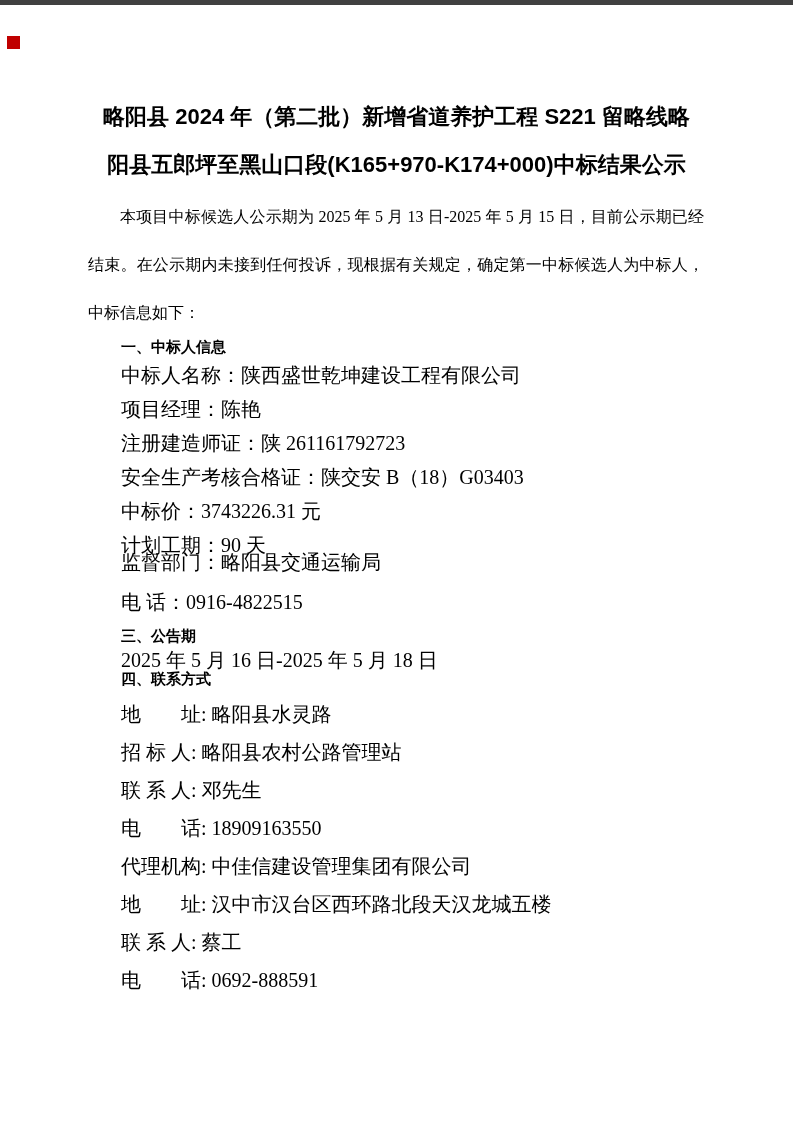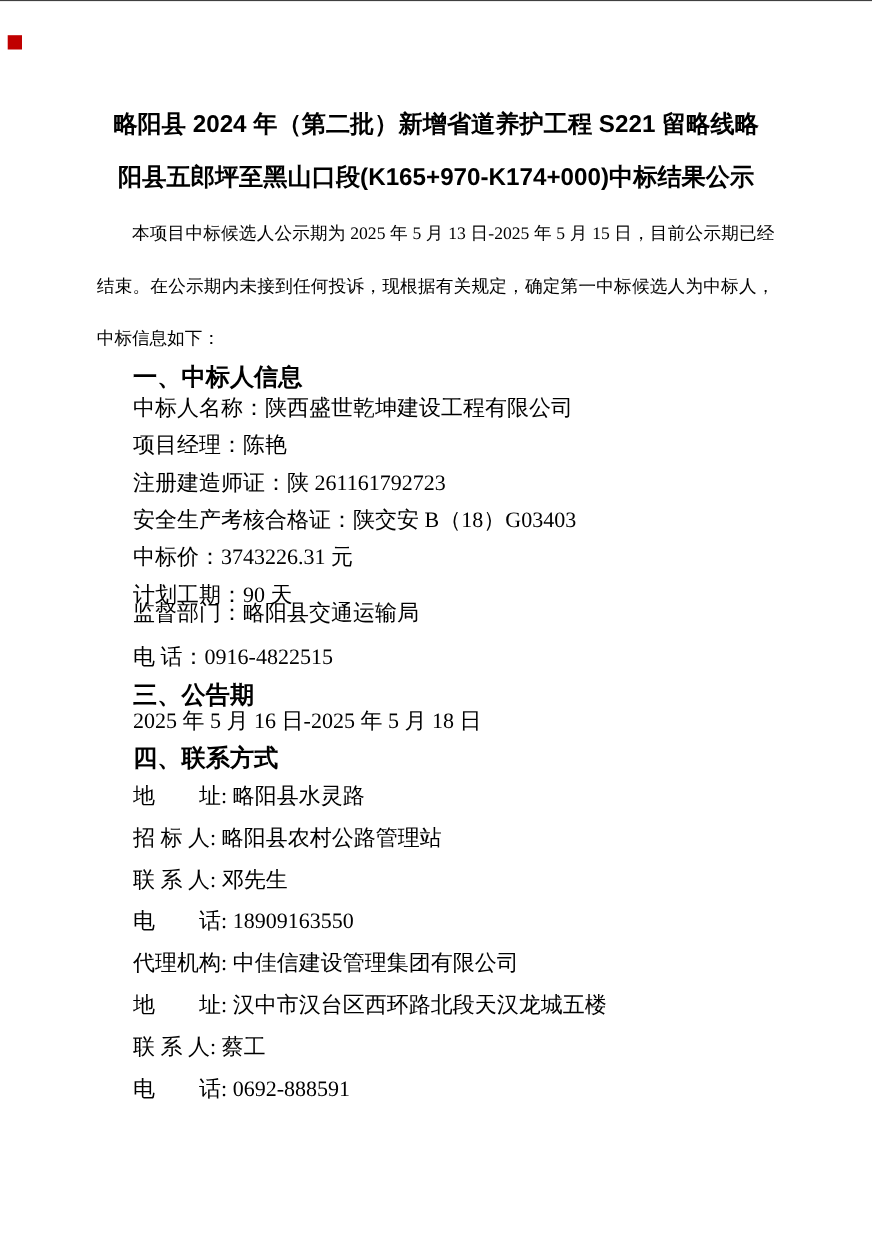--- a/index.html
+++ b/index.html
@@ -9,21 +9,21 @@
   }
   .page {
     position: relative;
     width: 793px;
     height: 1122px;
     background: #ffffff;
     color: #000000;
     overflow: hidden;
     font-family: "Liberation Serif", "DejaVu Serif", serif;
     box-sizing: border-box;
-    border-top: 1px solid #404040;
+    border-top: 5px solid #404040;
   }
   .red-marker {
     position: absolute;
     left: 7px;
     top: 31px;
     width: 13px;
     height: 13px;
     background: #c00000;
   }
   .content {
@@ -47,21 +47,21 @@
     font-size: 16px;
     line-height: 48px;
     text-align: justify;
     text-indent: 32px;
   }
   .heading {
     margin: 0;
     padding-left: 33px;
     font-family: "Liberation Sans", "DejaVu Sans", sans-serif;
     font-weight: 700;
-    font-size: 22px;
+    font-size: 15px;
     line-height: 20px;
     color: #000000;
   }
   .item {
     margin: 0;
     padding-left: 33px;
     font-size: 20px;
     line-height: 17px;
     white-space: pre-wrap;
   }
@@ -70,21 +70,21 @@
   .sec1 .heading + .item { margin-top: 10px; }
   .sec1 .item + .item { margin-top: 17px; }
   
   .sec2 .heading { margin-top: 15px; }
   .sec2 .heading + .item { margin-top: 18px; font-weight: bold; }
   .sec2 .item + .item { margin-top: 23px; }
   
   .sec3 .heading { margin-top: 15px; }
   .sec3 .heading + .item { margin-top: 6px; }
   
-  .sec4 .heading { margin-top: 14px; }
+  .sec4 .heading { }
   .sec4 .heading + .item { margin-top: 17px; }
   .sec4 .item + .item { margin-top: 21px; }
 </style>
 </head>
 <body>
 
 <div class="page">
 
   <div class="red-marker"></div>
 

